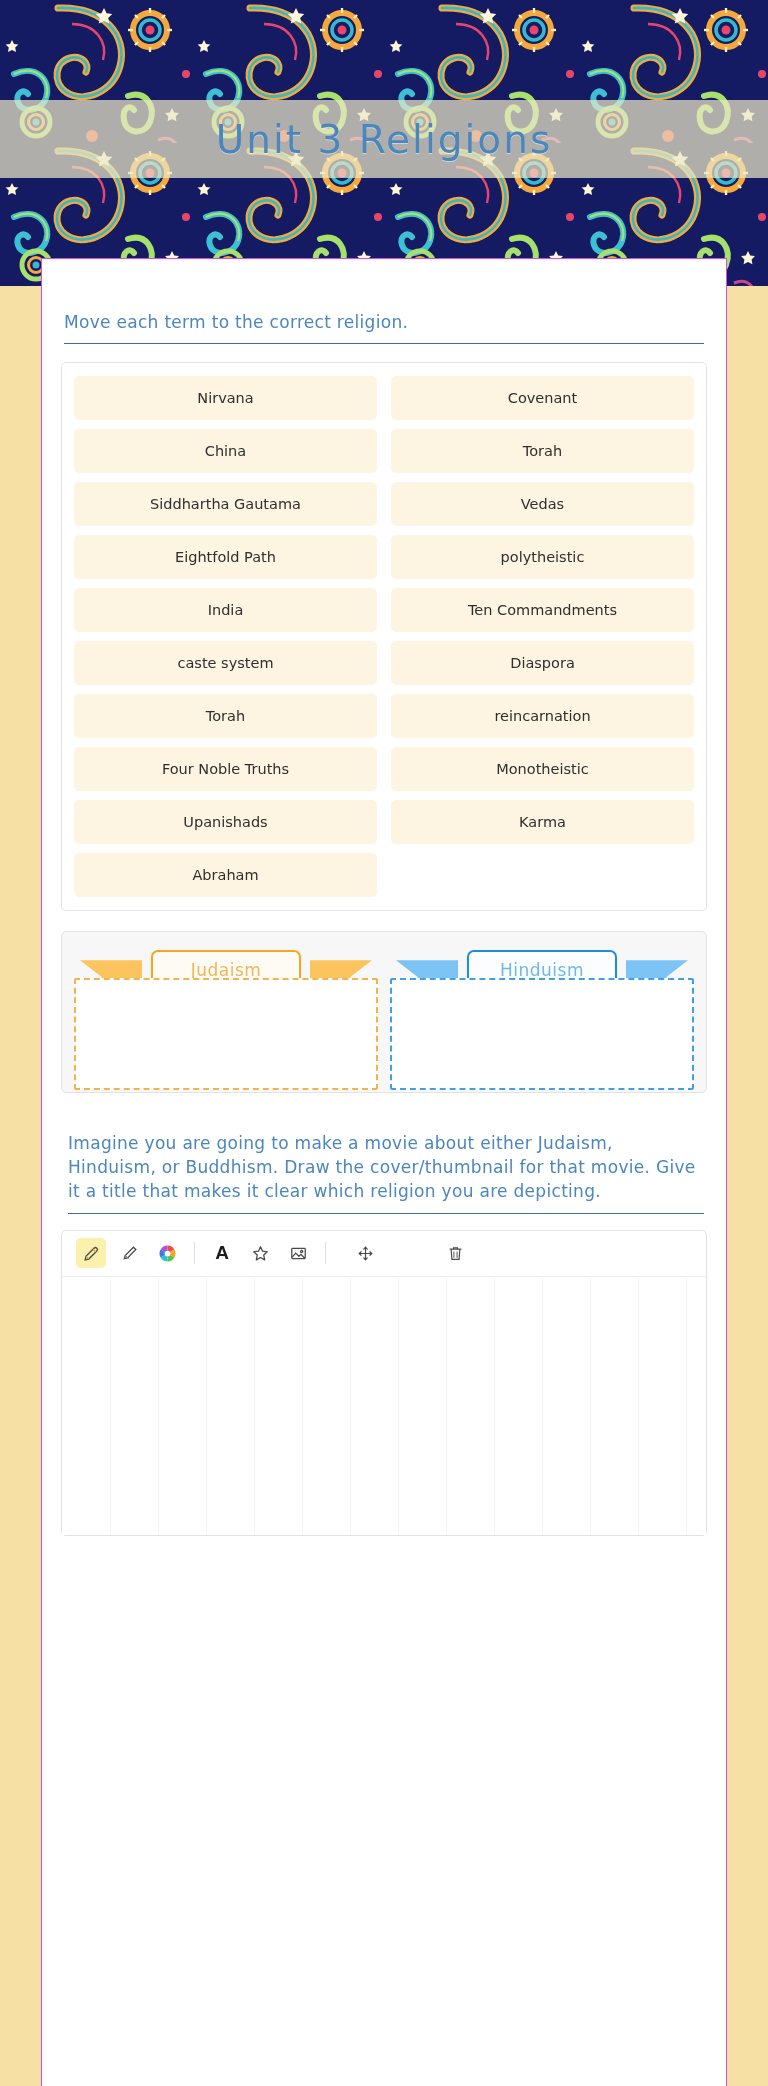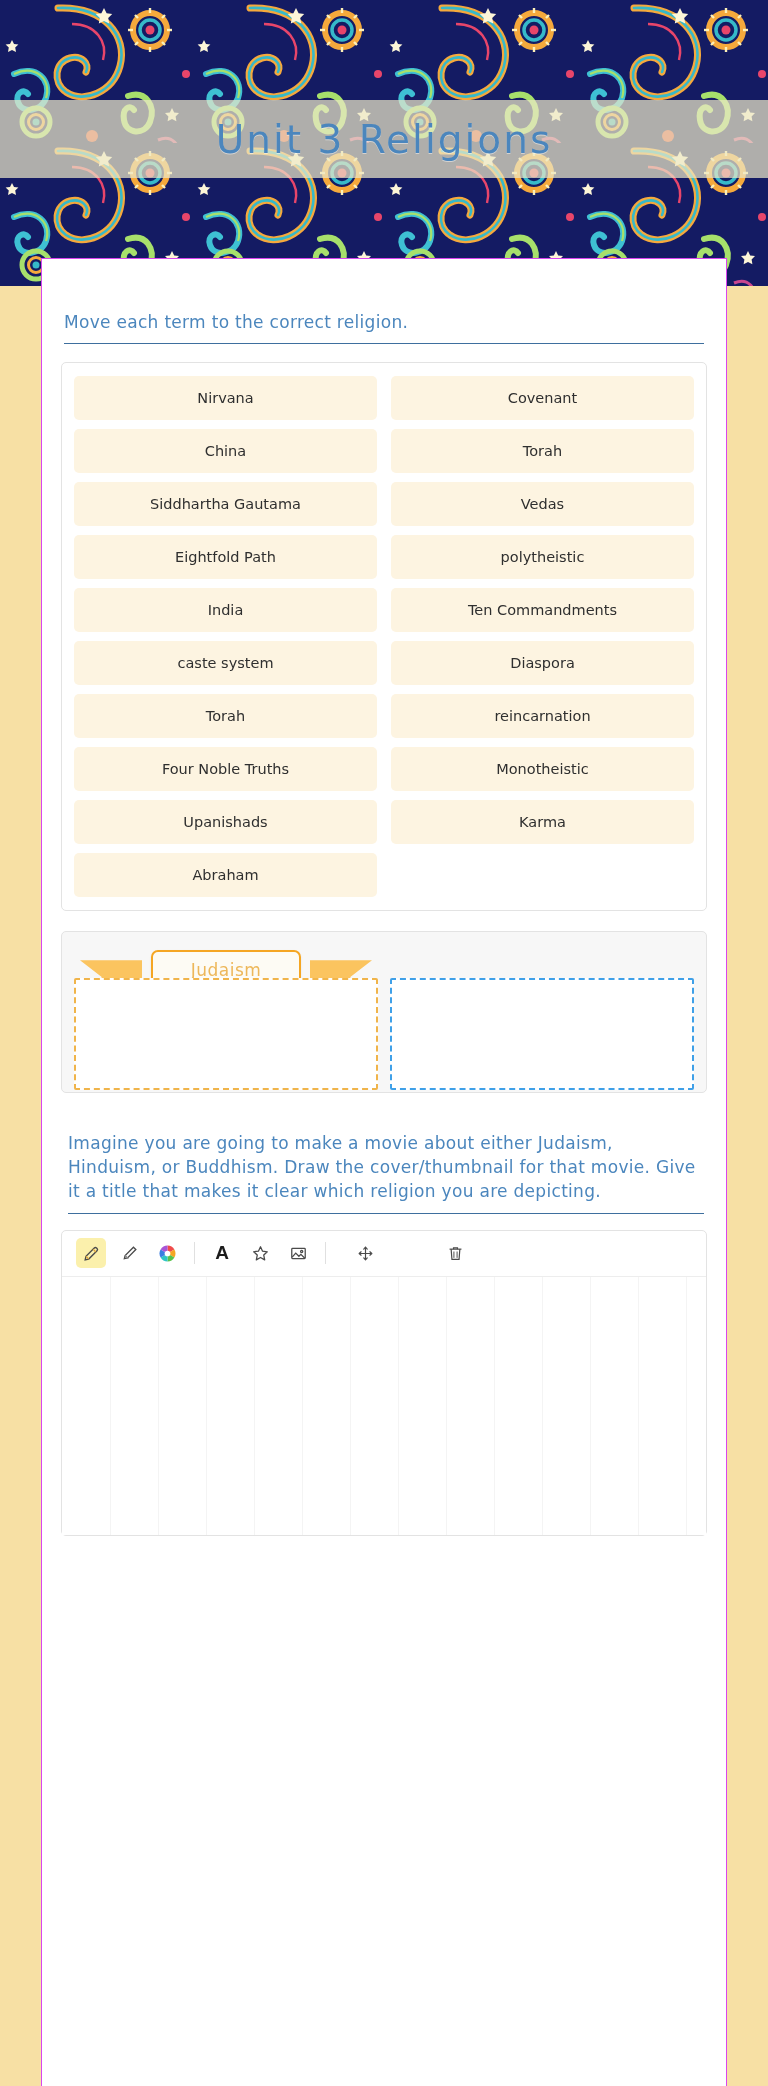--- a/index.html
+++ b/index.html
@@ -206,20 +206,27 @@
               <div class="tail l"></div>
               <div class="tail r"></div>
               <div class="fold l"></div>
               <div class="fold r"></div>
               <div class="label">Judaism</div>
             </div>
             <div class="dz-area"></div>
           </div>
 
           <div class="dz blue">
+            <div class="ribbon">
+              <div class="tail l"></div>
+              <div class="tail r"></div>
+              <div class="fold l"></div>
+              <div class="fold r"></div>
+              <div class="label">Hinduism</div>
+            </div>
             <div class="dz-area"></div>
           </div>
         </div>
 
 
       </div>
     </div>
 
     <div style="padding:38px 22px 0 26px;">
       <div class="instr">Imagine you are going to make a movie about either Judaism, Hinduism, or Buddhism.  Draw the cover/thumbnail for that movie.  Give it a title that makes it clear which religion you are depicting.</div>

